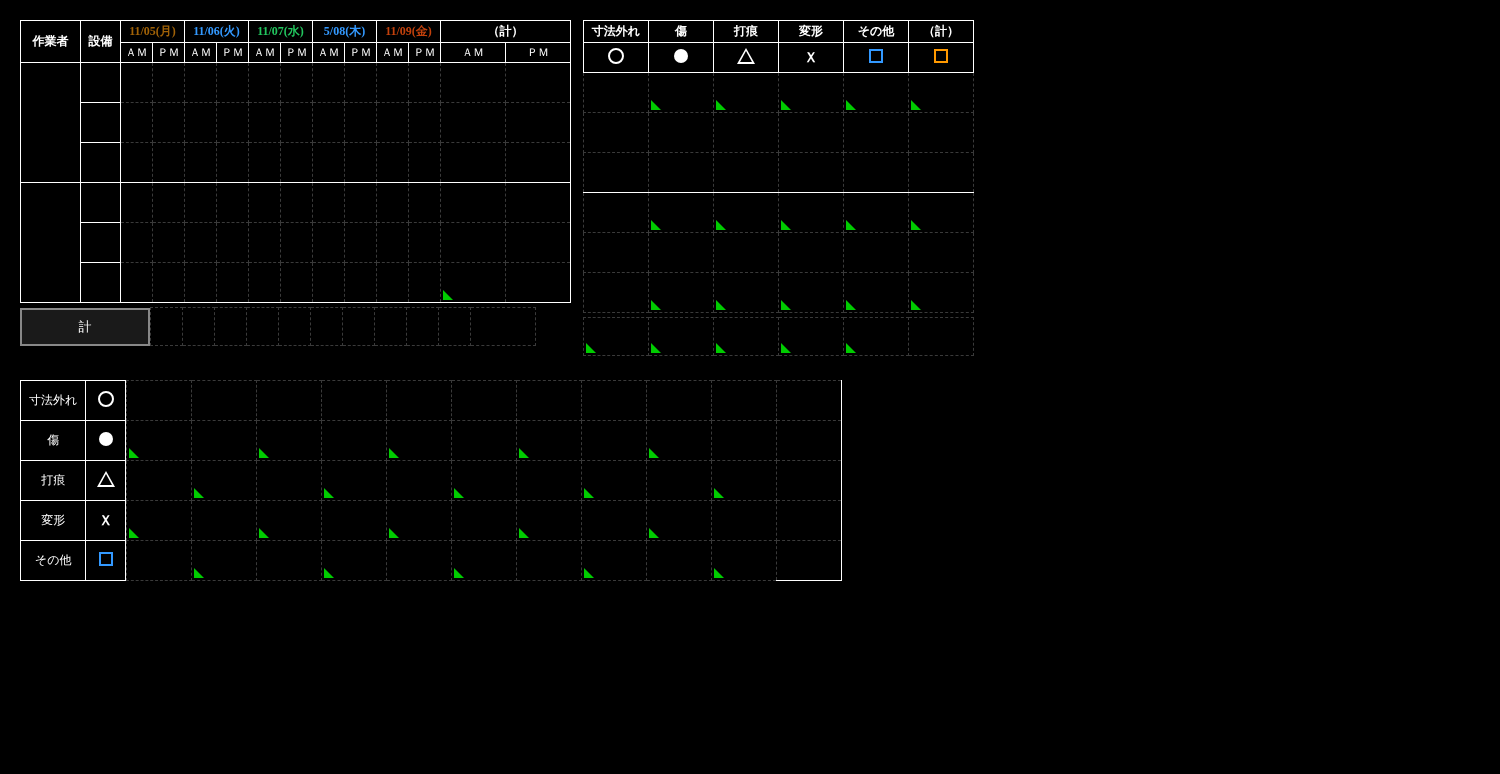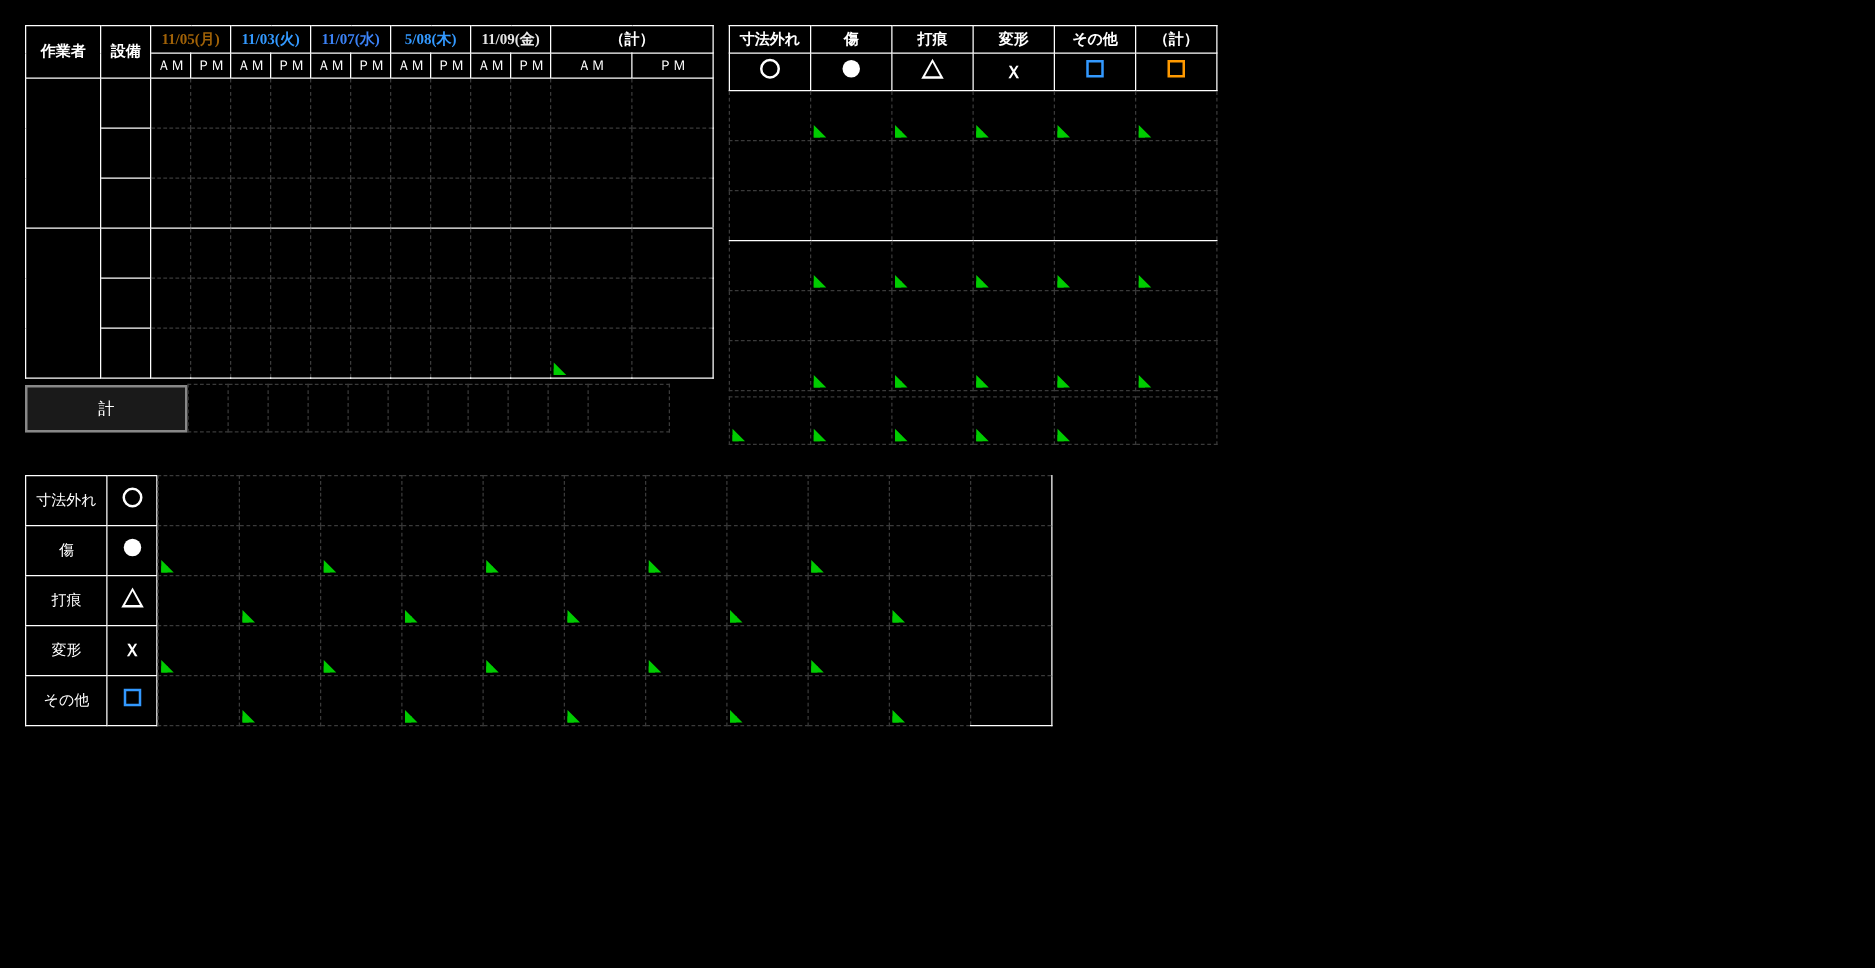--- a/index.html
+++ b/index.html
@@ -254,24 +254,24 @@
 
     <div style="display:flex; flex-direction:row; gap:8px; align-items:flex-start;">
 
       <div>
         <table class="top-table">
           <thead>
             <tr class="header-row1">
               <th rowspan="2" class="row-header" style="width:60px;">作業者</th>
               <th rowspan="2" class="equipment-col">設備</th>
               <th colspan="2" class="date-col" style="color:#a16207;">11/05(月)</th>
-              <th colspan="2" class="date-col" style="color:#3399ff;">11/03(火)</th>
-              <th colspan="2" class="date-col" style="color:#3b82f6;">11/07(水)</th>
+              <th colspan="2" class="date-col" style="color:#3399ff;">11/06(火)</th>
+              <th colspan="2" class="date-col" style="color:#22c55e;">11/07(水)</th>
               <th colspan="2" class="date-col" style="color:#3399ff;">5/08(木)</th>
-              <th colspan="2" class="date-col" style="color:#e5e5e5;">11/09(金)</th>
+              <th colspan="2" class="date-col" style="color:#c2410c;">11/09(金)</th>
               <th colspan="2" class="kei-col">（計）</th>
             </tr>
             <tr>
               <td class="ampm-col">ＡＭ</td>
               <td class="ampm-col">ＰＭ</td>
               <td class="ampm-col">ＡＭ</td>
               <td class="ampm-col">ＰＭ</td>
               <td class="ampm-col">ＡＭ</td>
               <td class="ampm-col">ＰＭ</td>
               <td class="ampm-col">ＡＭ</td>

